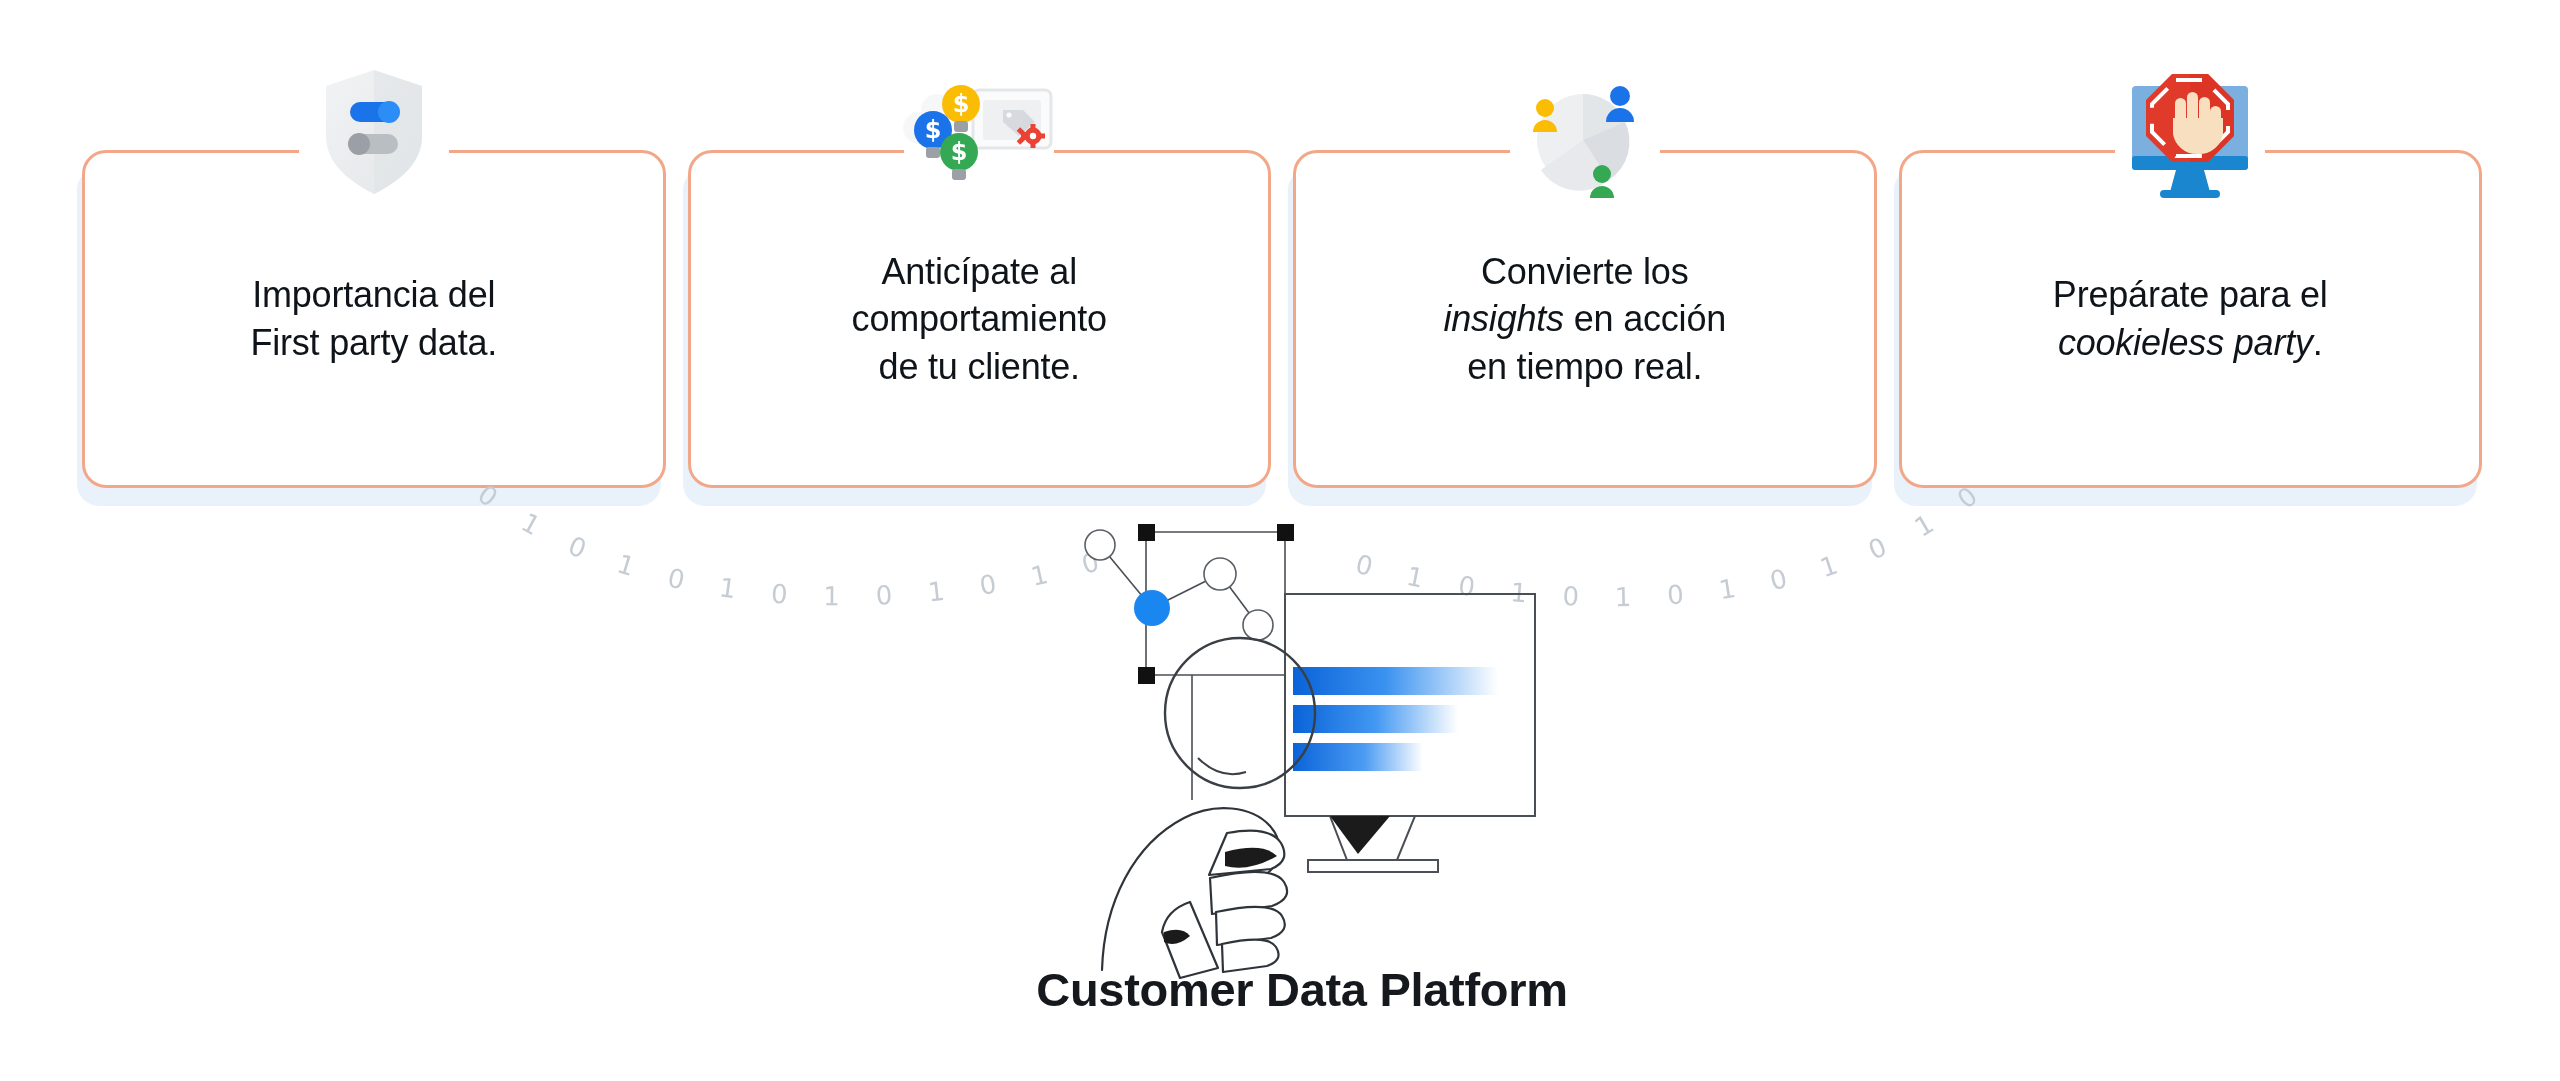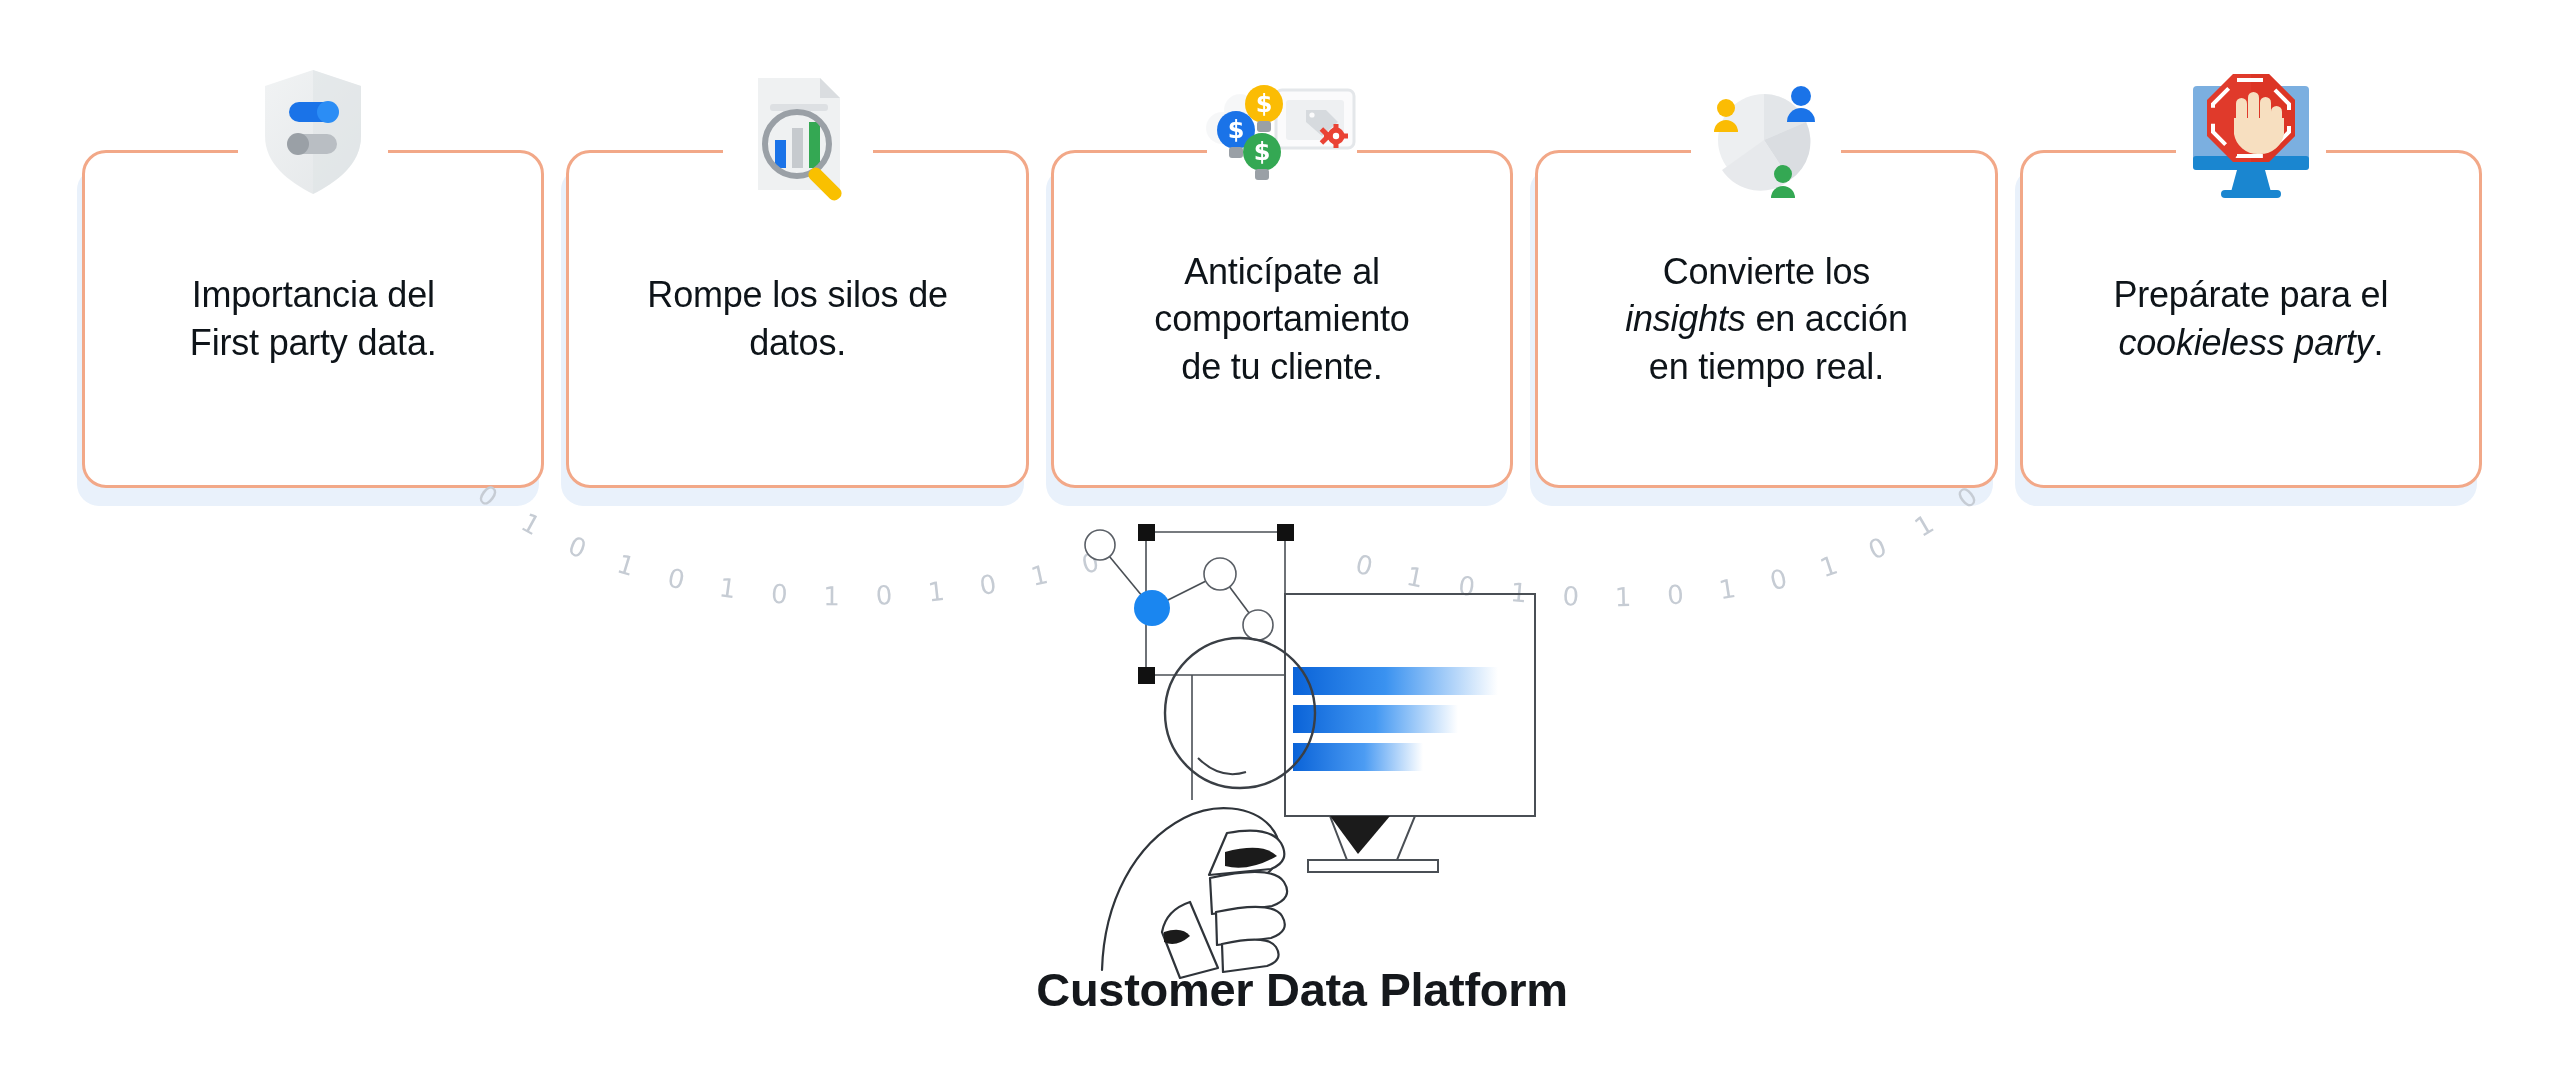--- a/index.html
+++ b/index.html
@@ -95,39 +95,20 @@
         <path d="M80 18 L128 34 V84 C128 112 104 130 80 142 C56 130 32 112 32 84 V34 Z" fill="url(#shG)"></path>
         <path d="M80 18 L128 34 V84 C128 112 104 130 80 142 Z" fill="#DFE3E6" opacity=".55"></path>
         <rect x="56" y="50" width="48" height="20" rx="10" fill="#1A73E8"></rect>
         <circle cx="95" cy="60" r="11" fill="#2B8DF5"></circle>
         <rect x="56" y="82" width="48" height="20" rx="10" fill="#B9BEC3"></rect>
         <circle cx="65" cy="92" r="11" fill="#9AA0A6"></circle>
       </svg>
     </div>
   </div>
 
-  <div class="card-wrap">
-    <div class="card-shade"></div>
-    <div class="card">
-      <div class="card-text">Rompe los silos de<br>datos.</div>
-    </div>
-    <div class="card-notch"></div>
-    <div class="card-icon">
-      <svg viewBox="0 0 160 160">
-        <path d="M40 26 H102 L122 46 V138 H40 Z" fill="#EFF1F2"></path>
-        <path d="M102 26 L122 46 H102 Z" fill="#DADDE0"></path>
-        <rect x="52" y="52" width="58" height="7" rx="3" fill="#DDE0E3"></rect>
-        <rect x="57" y="88" width="11" height="28" fill="#1A73E8"></rect>
-        <rect x="74" y="76" width="11" height="40" fill="#C6CACE"></rect>
-        <rect x="91" y="70" width="11" height="46" fill="#34A853"></rect>
-        <circle cx="79" cy="92" r="32" fill="none" stroke="#9AA0A6" stroke-width="6"></circle>
-        <rect x="100" y="112" width="14" height="40" rx="6" transform="rotate(-45 107 132)" fill="#F9C000"></rect>
-      </svg>
-    </div>
-  </div>
 
   <div class="card-wrap">
     <div class="card-shade"></div>
     <div class="card">
       <div class="card-text">Anticípate al<br>comportamiento<br>de tu cliente.</div>
     </div>
     <div class="card-notch"></div>
     <div class="card-icon">
       <svg viewBox="0 0 160 160">
         <rect x="74" y="38" width="78" height="58" rx="6" fill="#FBFBFC" stroke="#E4E7EA" stroke-width="3"></rect>

